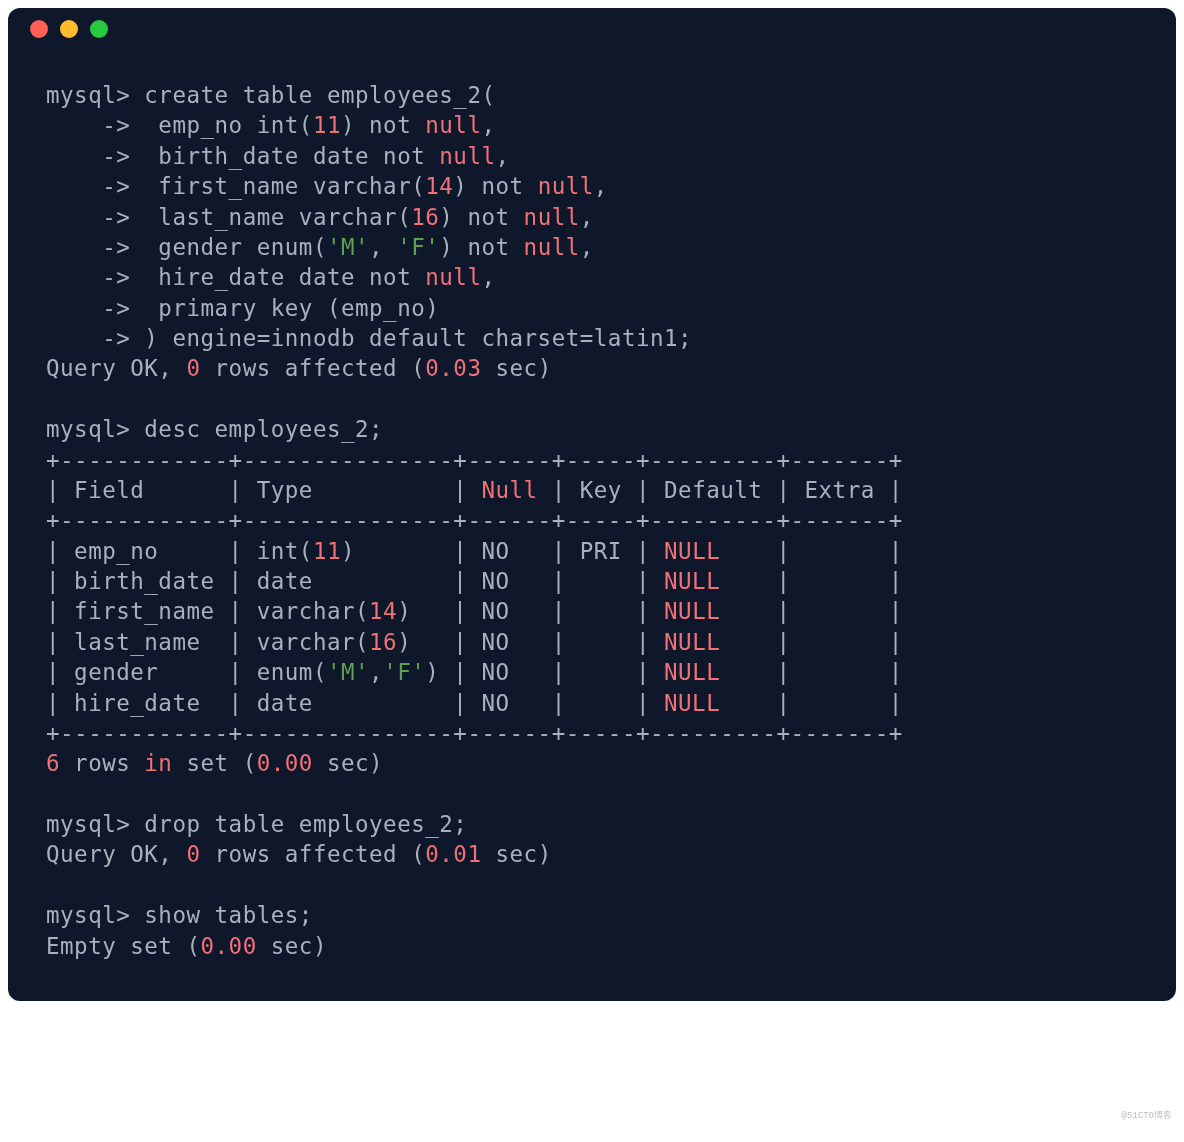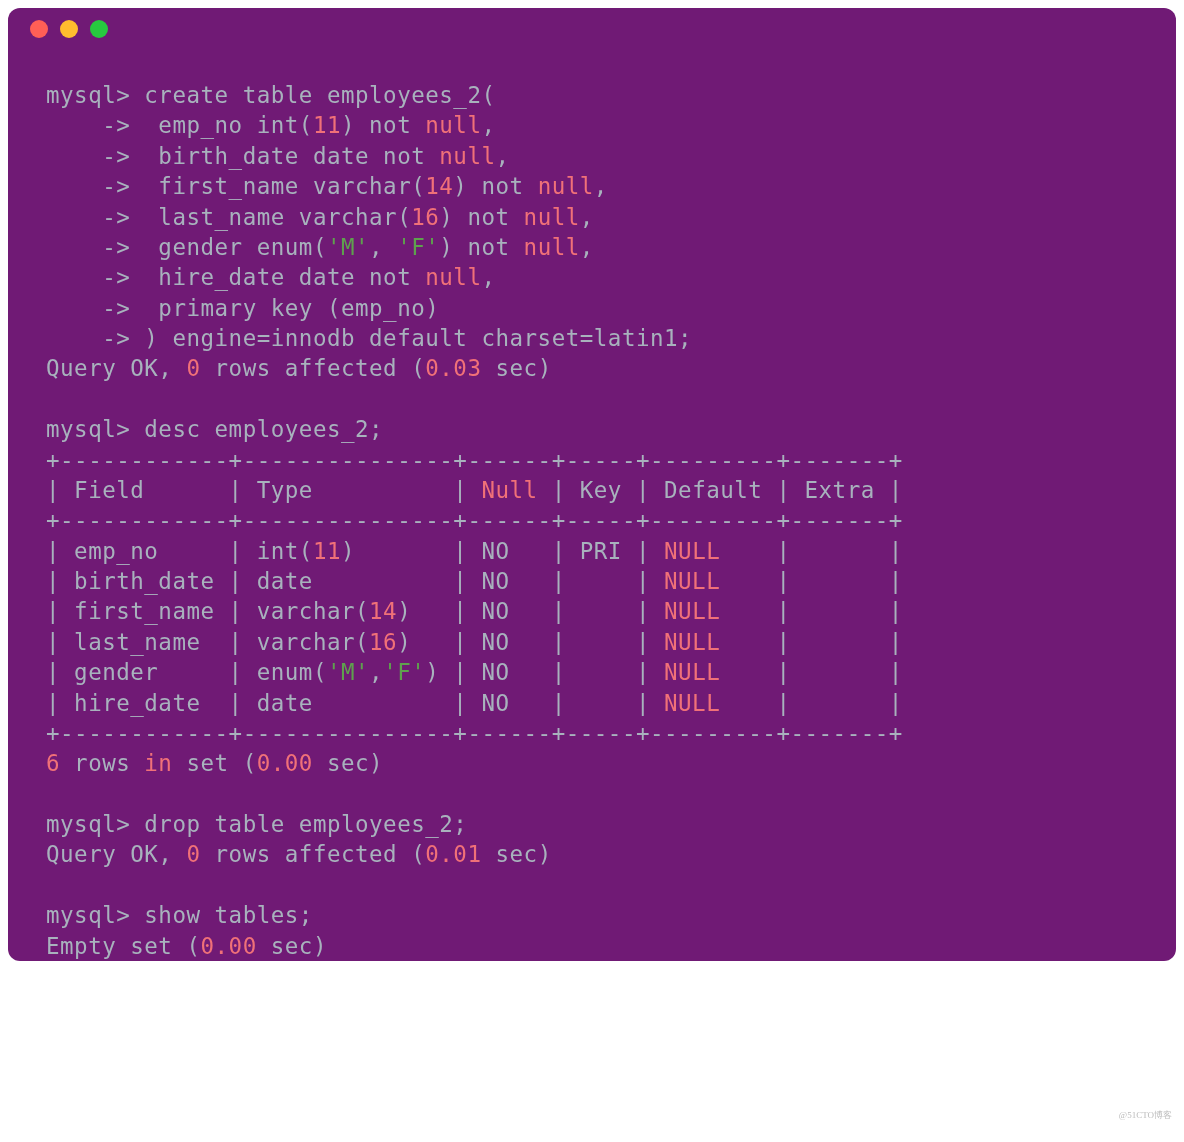--- a/index.html
+++ b/index.html
@@ -5,25 +5,26 @@
   body {
     margin: 0;
     padding: 0;
     background: #ffffff;
     font-family: 'Menlo', 'Monaco', 'Consolas', monospace;
     width: 1184px;
     height: 1142px;
     position: relative;
   }
   .terminal-window {
-    background: #701a75;
+    background: #0f172a;
     border-radius: 12px;
     margin: 8px;
     width: 1168px;
     box-sizing: border-box;
+    padding-bottom: 40px;
     overflow: hidden;
   }
   .titlebar {
     height: 42px;
     display: flex;
     align-items: center;
     padding-left: 22px;
     gap: 12px;
   }
   .dot {
@@ -43,21 +44,21 @@
     letter-spacing: 0.5px;
   }
   .hl-red { color: #f07178; }
   .hl-green { color: #5fa04e; }
   .watermark {
     position: absolute;
     right: 12px;
     bottom: 20px;
     font-size: 9px;
     color: #bbb;
-    font-family: Liberation Serif, serif;
+    font-family: Liberation Mono, monospace;
   }
 </style>
 </head>
 <body>
 
 <div class="terminal-window">
   <div class="titlebar">
     <div class="dot red"></div>
     <div class="dot yellow"></div>
     <div class="dot green"></div>

